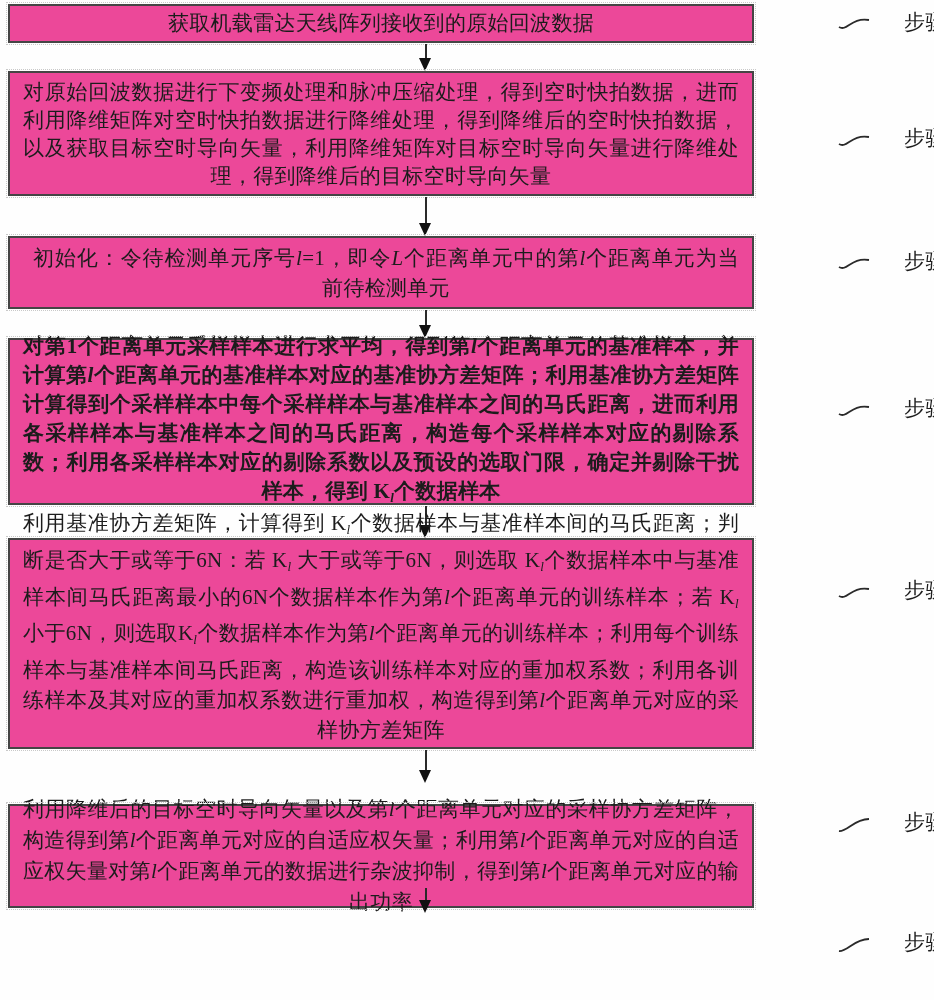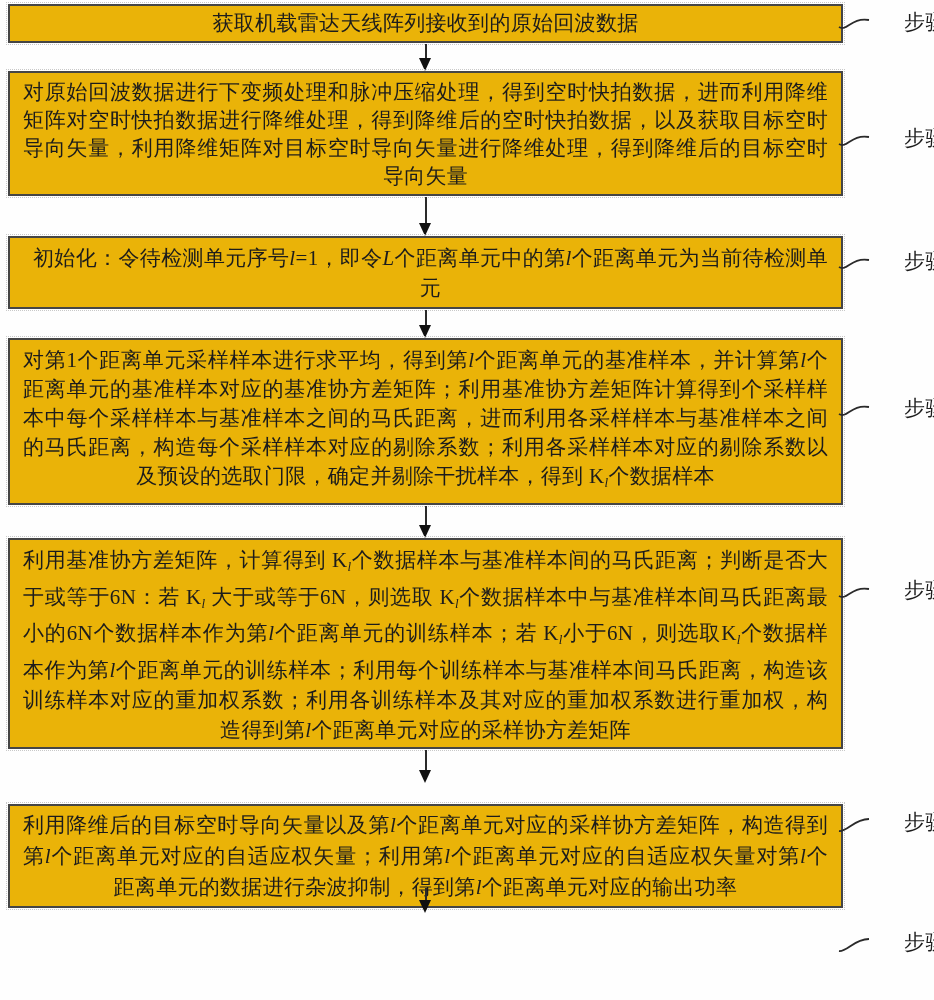--- a/index.html
+++ b/index.html
@@ -7,41 +7,41 @@
     position:relative;
     width:934px;height:1000px;
     background:#fefefe;
     font-family:"Liberation Serif","DejaVu Serif",serif;
     color:#1c1c1c;
     overflow:hidden;
   }
   .box{
     position:absolute;
     left:8px;
-    width:835px;
+    width:746px;
     border:2px solid #454545;
-    background:#eab308;
+    background:#ec4899;
     box-sizing:border-box;
     display:flex;
     align-items:center;
     outline:1px dotted #c9c9c9;
     outline-offset:1px;
   }
   .box-text{
     width:100%;
     padding:2px 13px;
     font-size:21px;
     letter-spacing:0.3px;
     text-align:justify;
     text-align-last:center;
     text-justify:inter-character;
   }
   .single{ text-align:center; }
   .lh28{ line-height:28px; }
-  .lh29{ line-height:29px; }
+  .lh29{ line-height:29px;font-weight:bold; }
   .lh30{ line-height:30px; }
   .lh31{ line-height:31px; }
   .seg-n{ font-style:normal; }
   .seg-i{ font-style:italic; }
   .seg-sub{ font-style:italic; font-size:0.62em; vertical-align:-0.28em; }
   .arrow{ position:absolute; left:419px; width:13px; }
   .arrow-line{
     position:absolute; left:6px; top:0; bottom:7px; width:2px; background:#2a2a2a;
   }
   .arrow-head{

